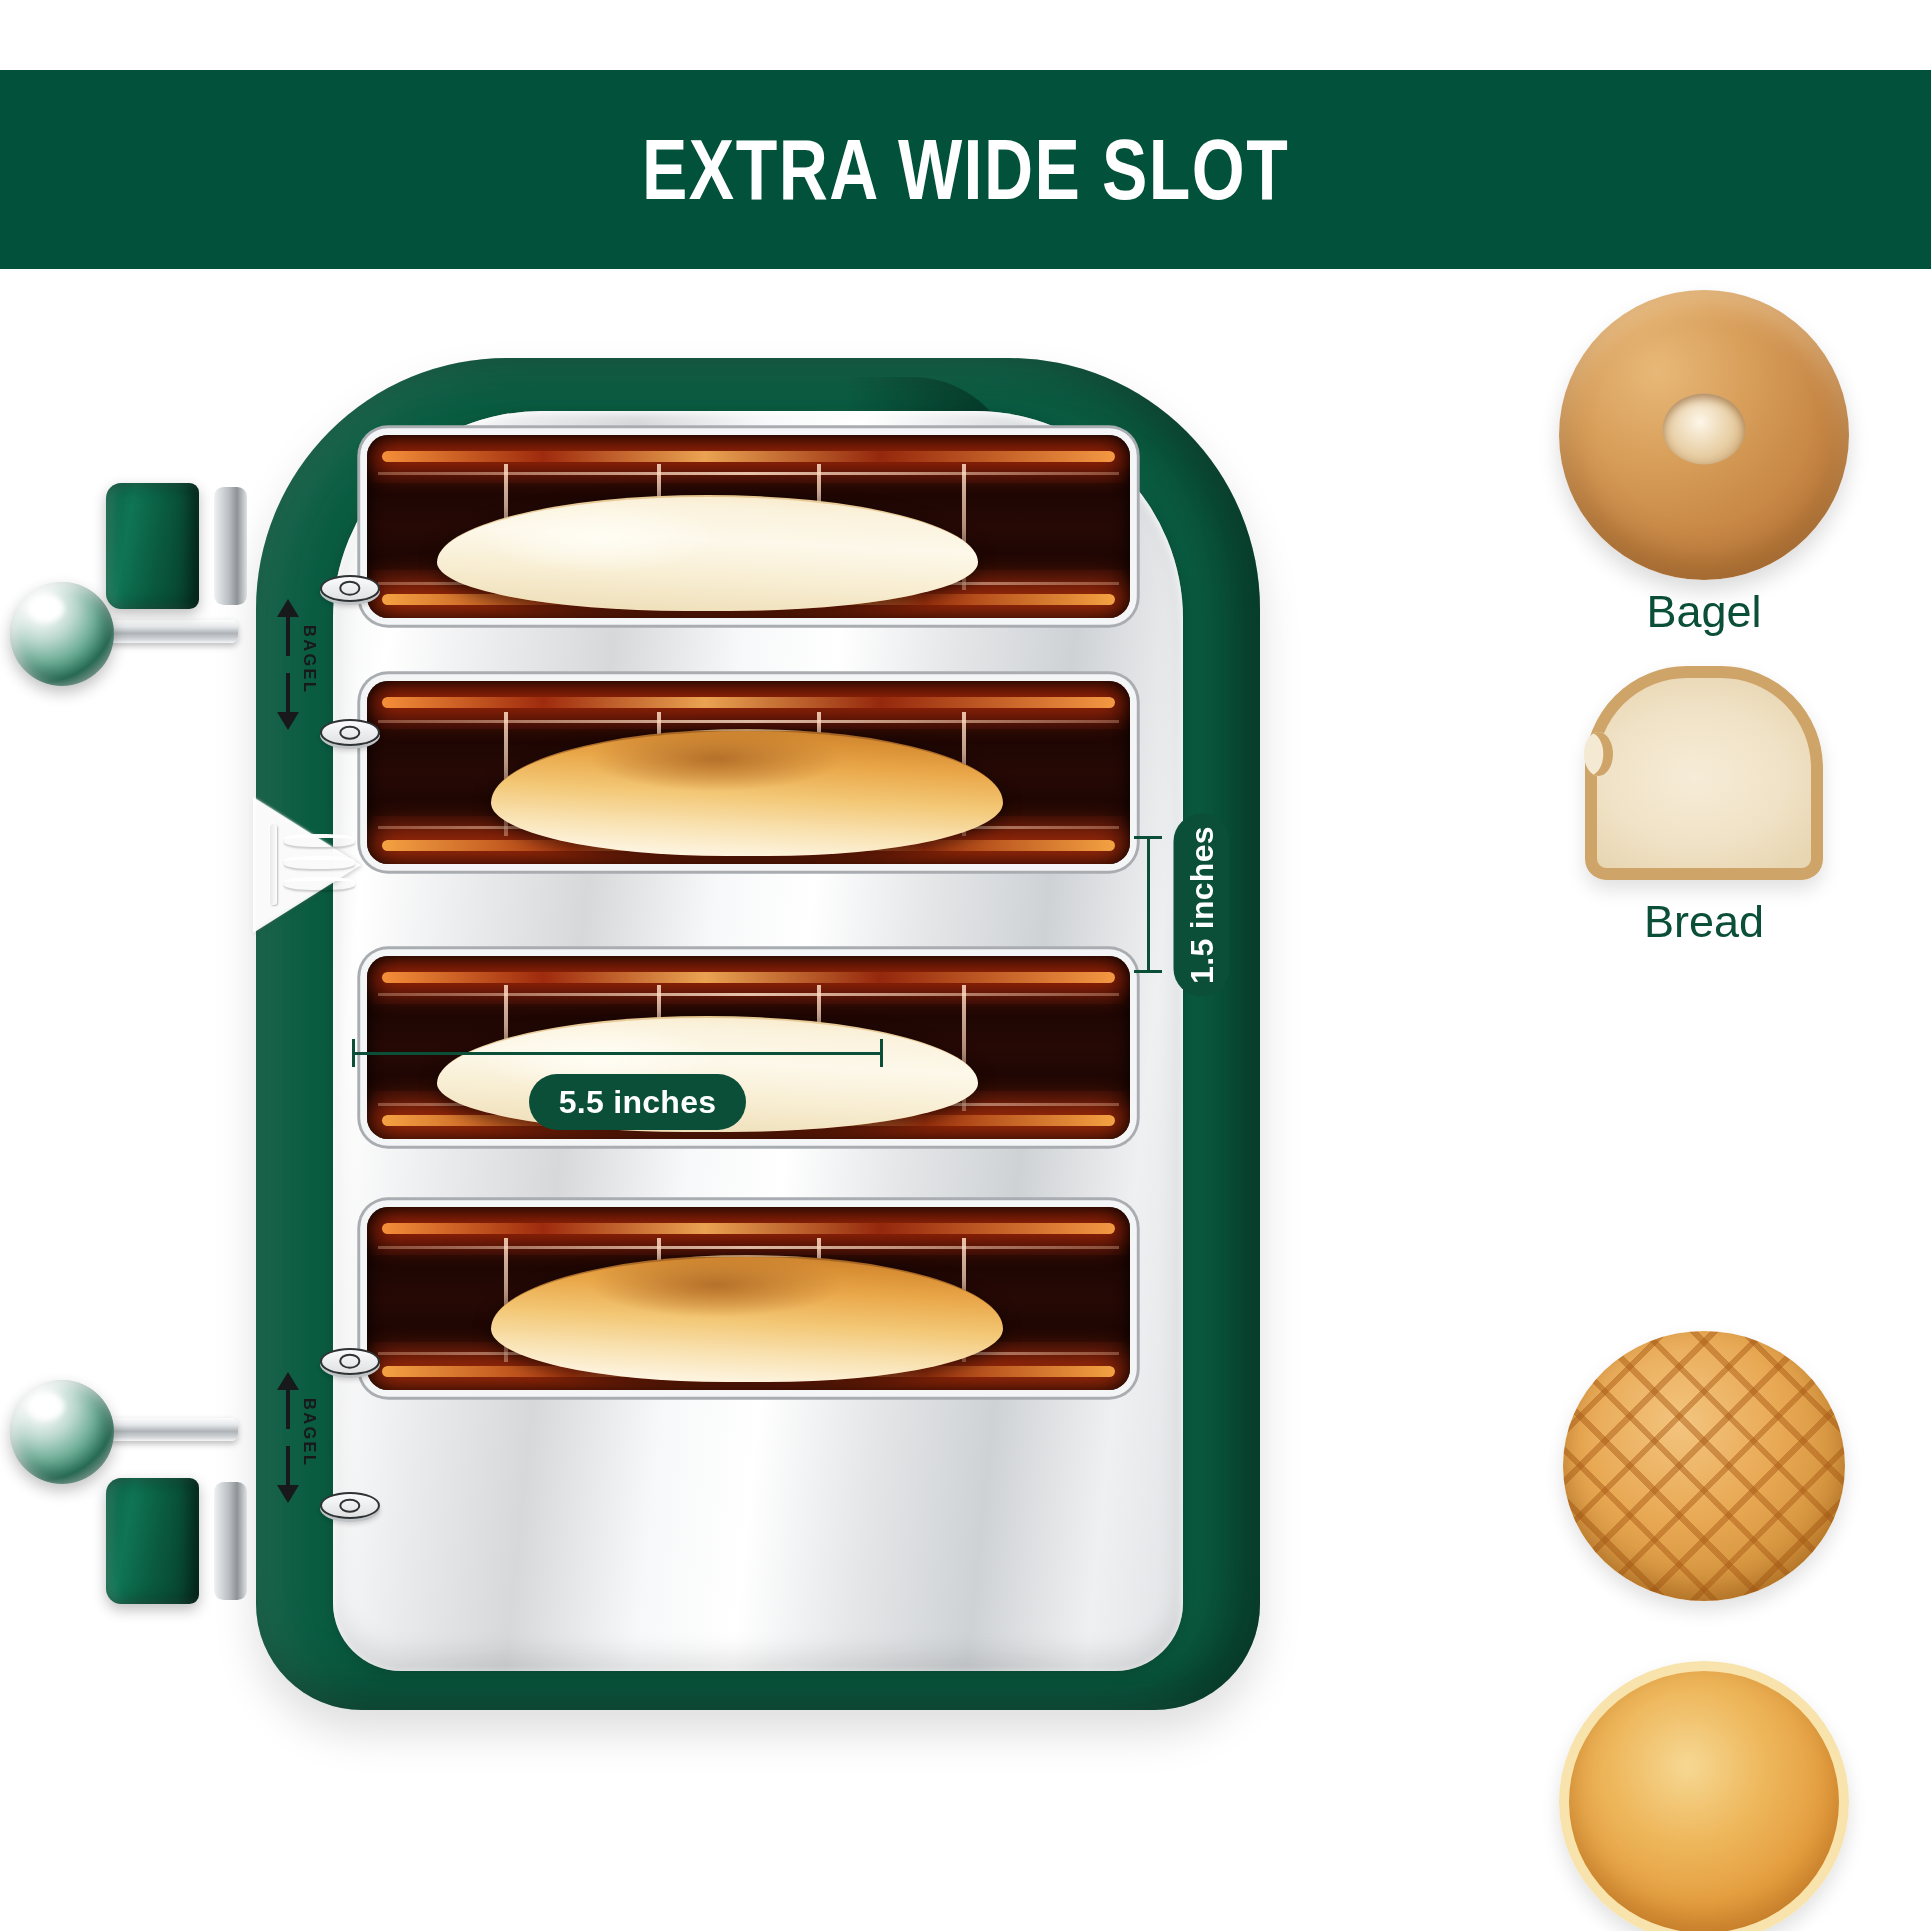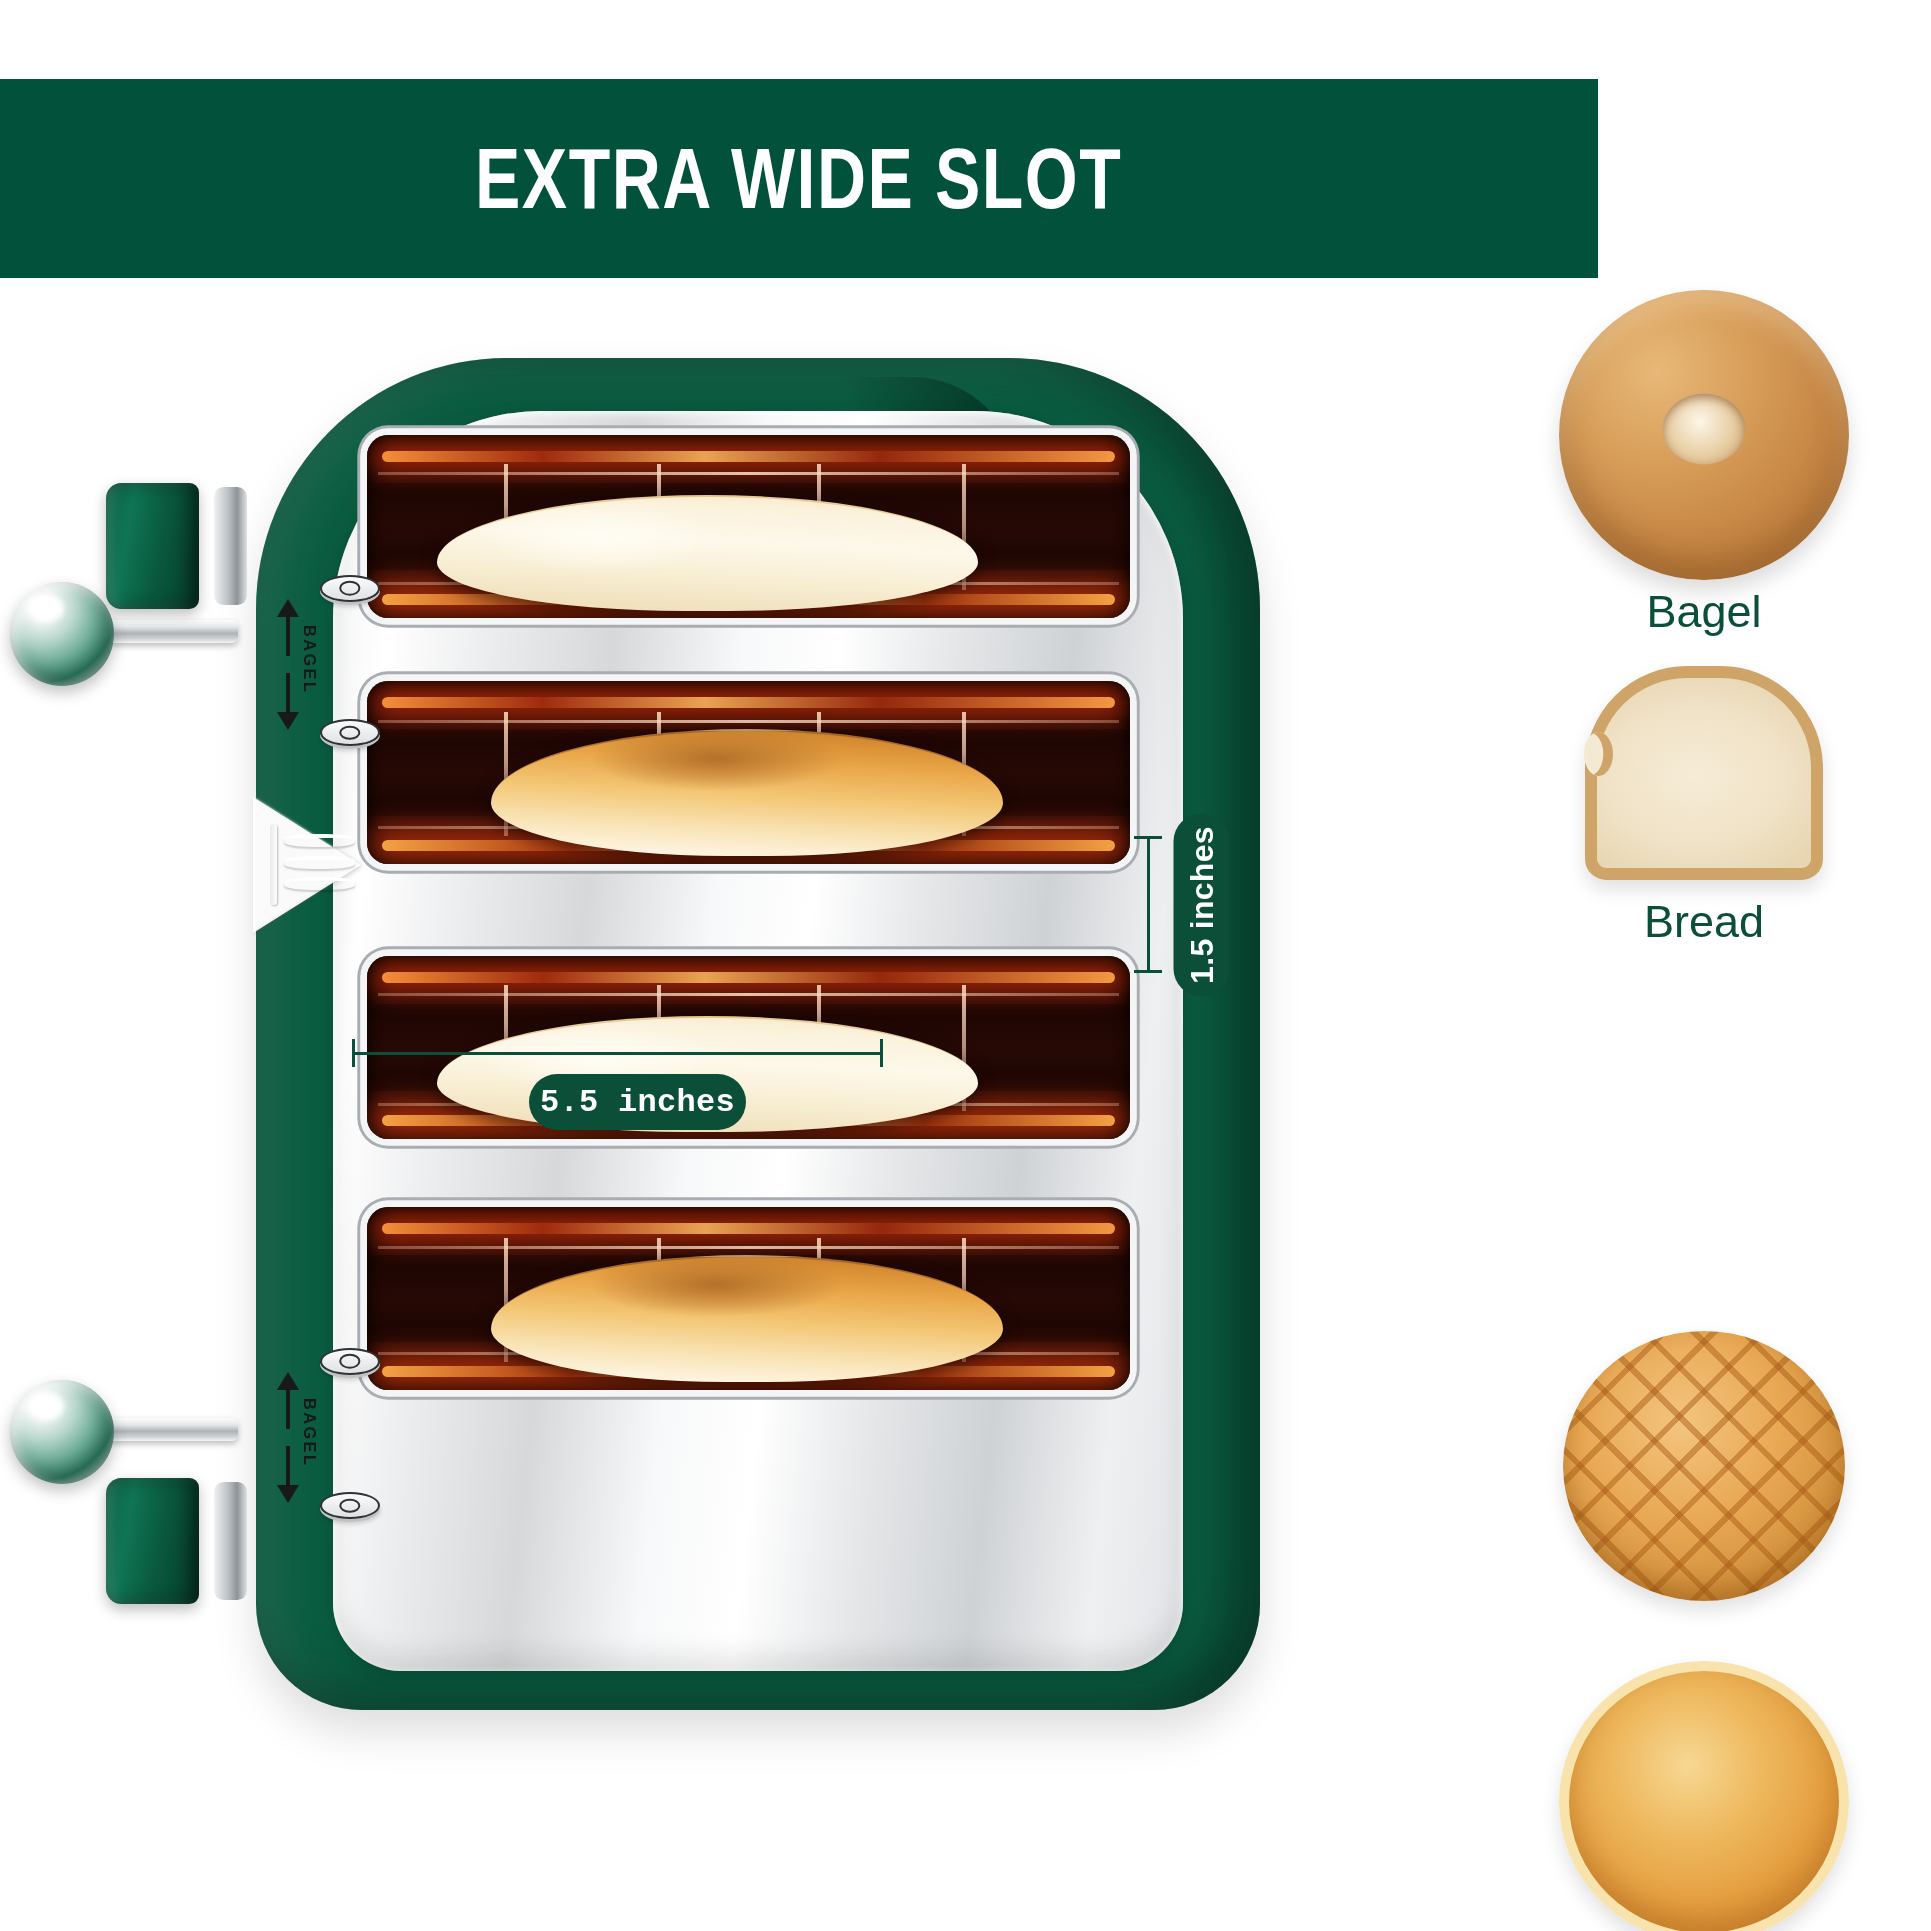--- a/index.html
+++ b/index.html
@@ -1,22 +1,22 @@
 <!DOCTYPE html>
 <html><head>
 <meta charset="utf-8">
 <style>
   * { margin:0; padding:0; box-sizing:border-box; }
   html,body { width:1931px; height:1931px; background:#ffffff;
     font-family:"Liberation Sans", sans-serif; overflow:hidden; }
   #root { position:relative; width:1931px; height:1931px; background:#fff; }
 
   
-  .banner { position:absolute; left:0; top:70px; width:1598px; height:199px;
-    background:#02513a; display:flex; align-items:center; justify-content:center;margin-top:9px; }
+  .banner { position:absolute; left:0; top:70px; width:1931px; height:199px;
+    background:#02513a; display:flex; align-items:center; justify-content:center; }
   .banner-title { color:#ffffff; font-size:85px; font-weight:700;
     letter-spacing:1.9px; transform:scaleX(.80); transform-origin:center;
     white-space:nowrap; font-family:"Liberation Sans", sans-serif; }
 
   
   .toaster-wrap { position:absolute; left:0px; top:319px; width:1274px; height:1429px; }
 
   
   .shell { position:absolute; left:256px; top:39px; width:1004px; height:1352px;
     border-radius:251px 251px 106px 106px;
@@ -328,21 +328,21 @@
 
     <div style="position:absolute; left:106px; top:1159px; width:135px; height:135px;">
       <div class="knob"></div>
       <div class="knob-ring"></div>
     </div>
 
   </div>
 
   <div>
     <div class="dim-line-h" style="left:352px; top:1052px; width:531px;"></div>
-    <div class="pill" style="left:529px; top:1074px; width:217px; height:56px;font-family:Liberation Mono, monospace;">5.5 inches</div>
+    <div class="pill" style="left:529px; top:1074px; width:217px; height:56px;">5.5 inches</div>
   </div>
 
   <div>
     <div class="dim-line-v" style="left:1147px; top:836px; width:2.9px; height:137px;"></div>
     <div class="pill" style="left:1110px; top:877px; width:183px; height:56px;
                 transform:rotate(-90deg); transform-origin:center;">1.5 inches</div>
   </div>
 
   <div class="foods">
 

